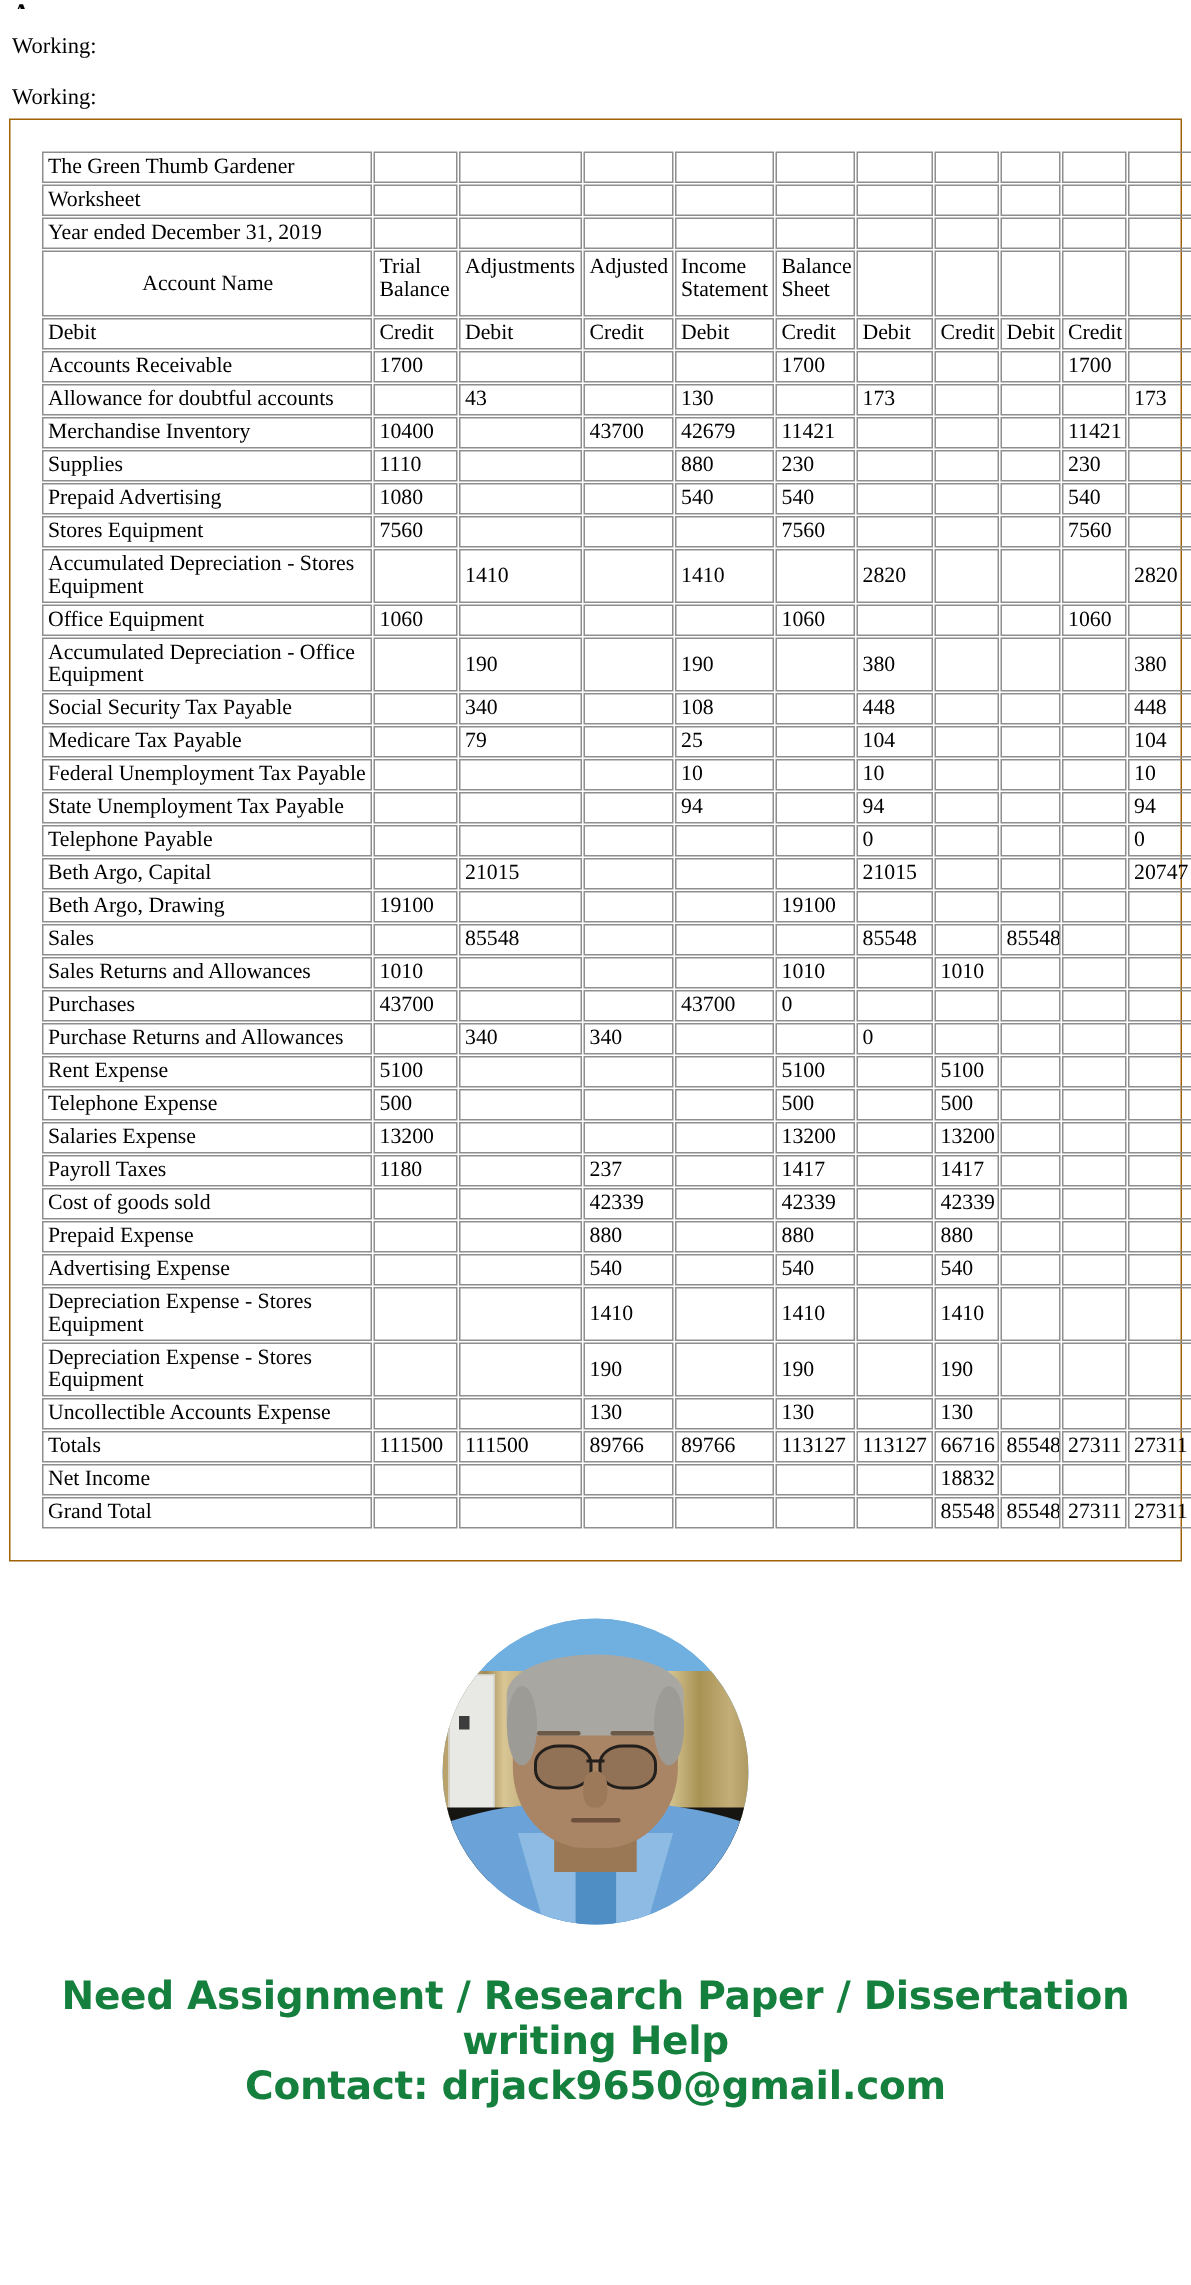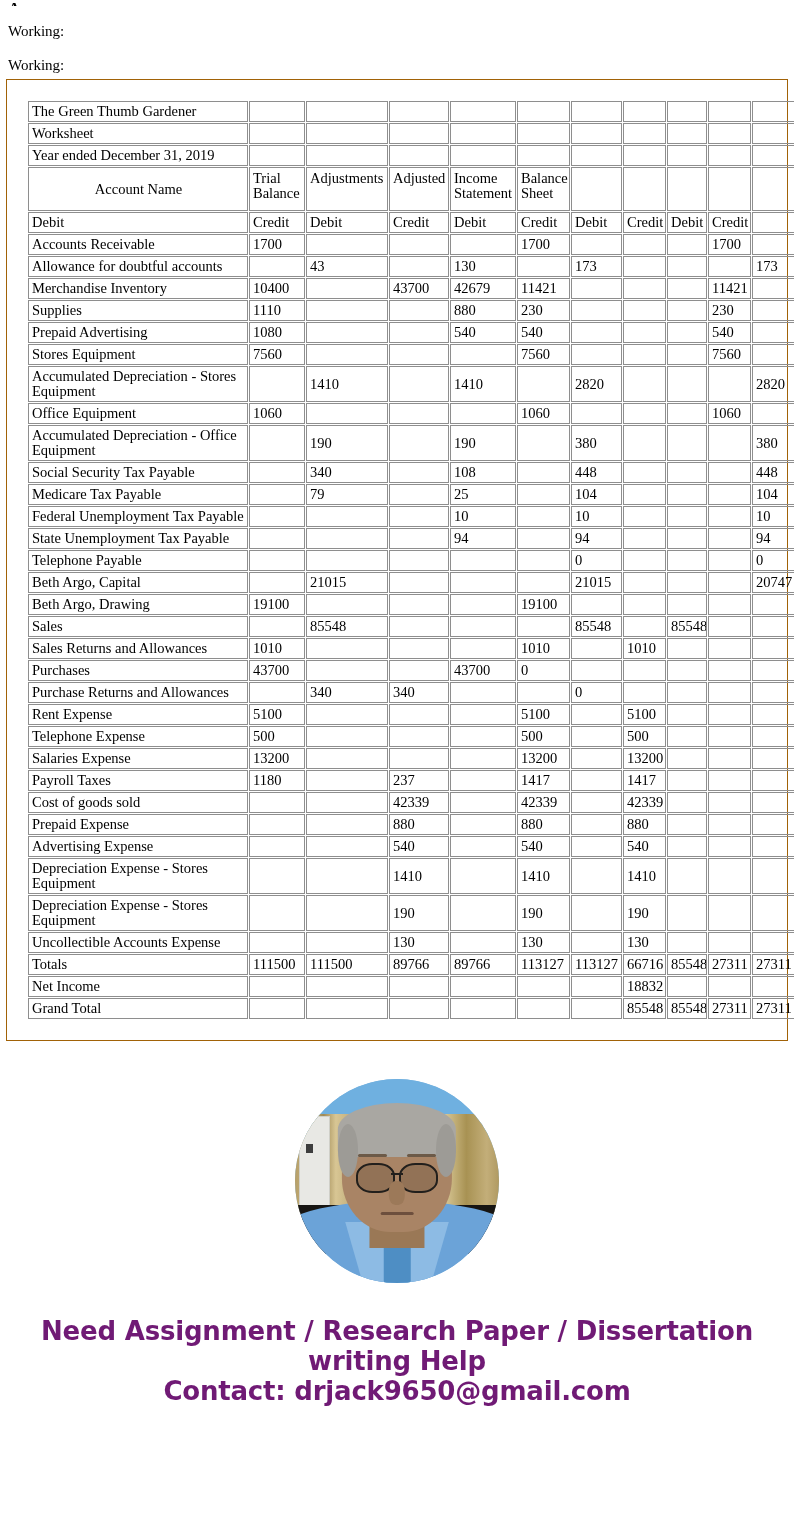--- a/index.html
+++ b/index.html
@@ -147,21 +147,21 @@
 
   
   .promo {
     margin-top: 22px;
     text-align: center;
     font-family: "DejaVu Sans", "Liberation Sans", sans-serif;
     font-weight: bold;
     font-size: 26px;
     line-height: 30px;
     letter-spacing: -0.2px;
-    color: #701a75;
+    color: #15803d;
     padding: 0 14px;
   }
   .promo .line2 { display:block;text-align:center; }
   .promo .line3 { display:block; }
 </style>
 </head>
 <body>
 
 <div class="page">
 

